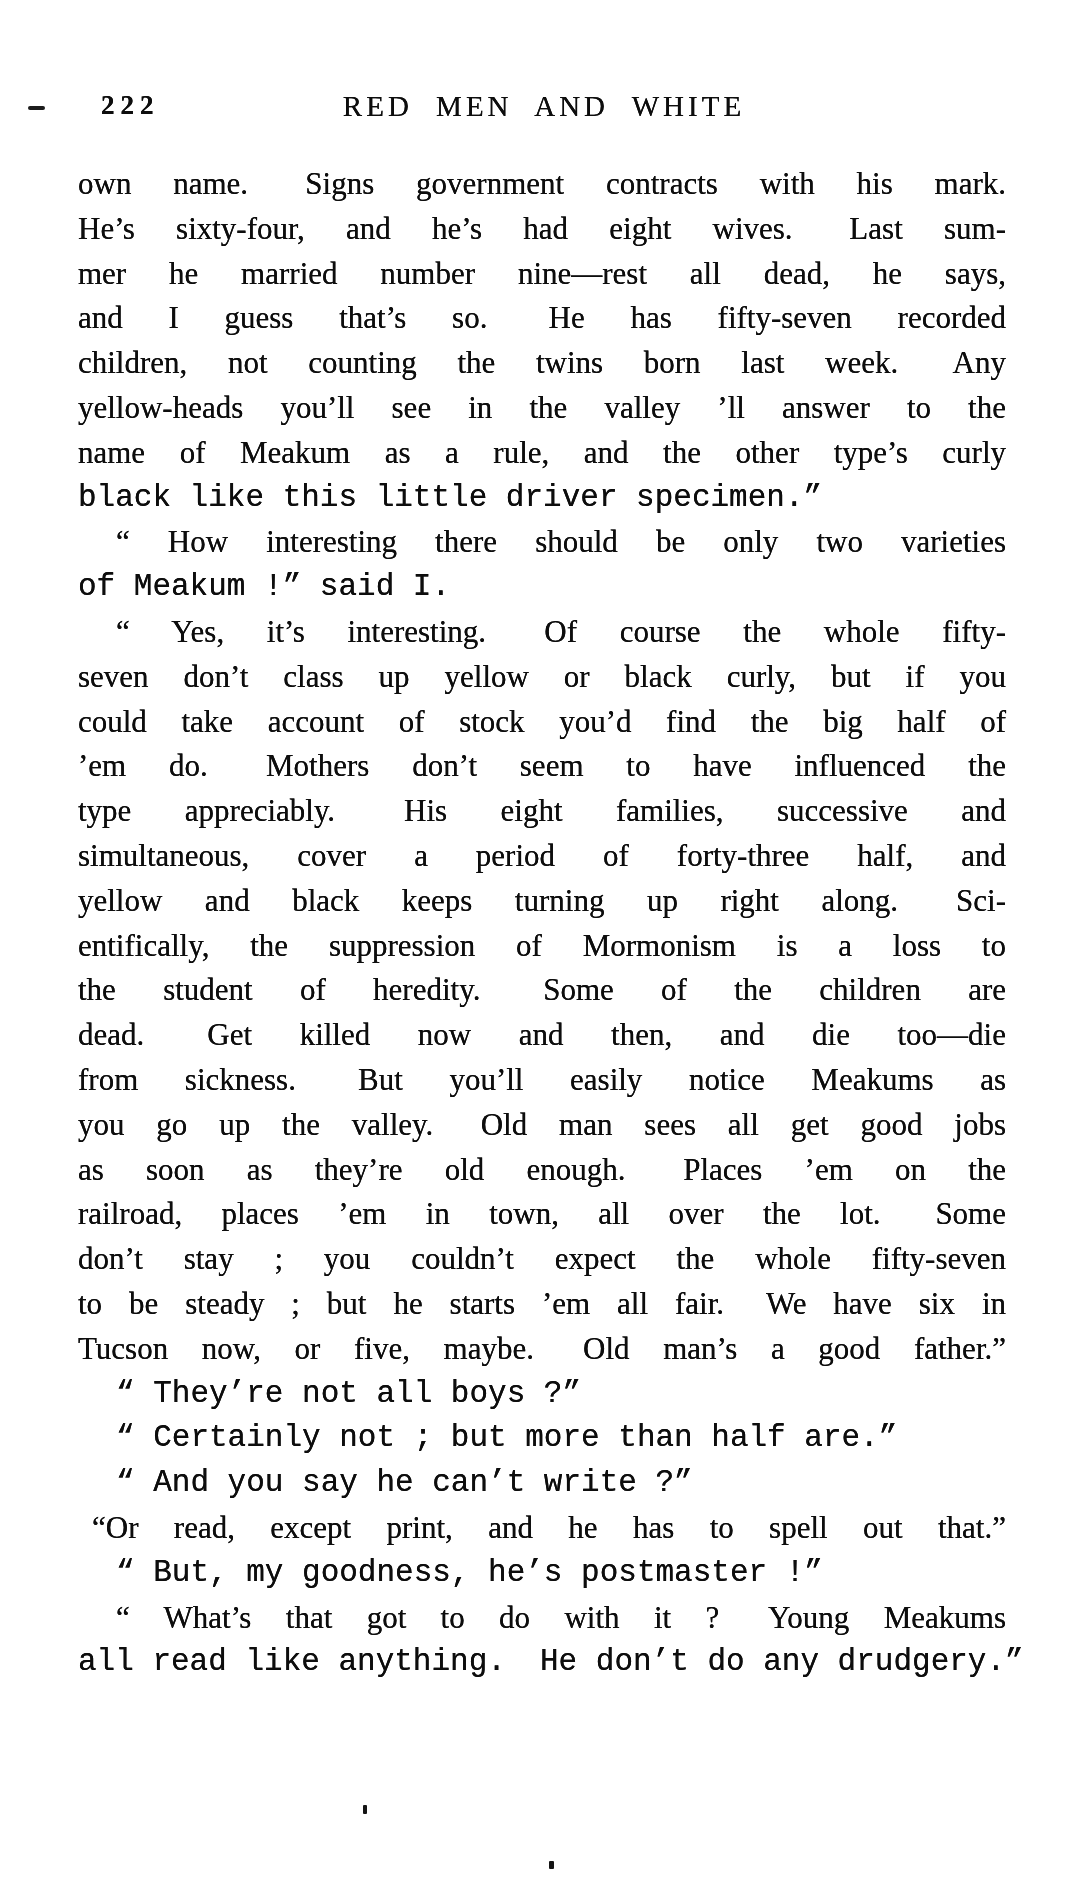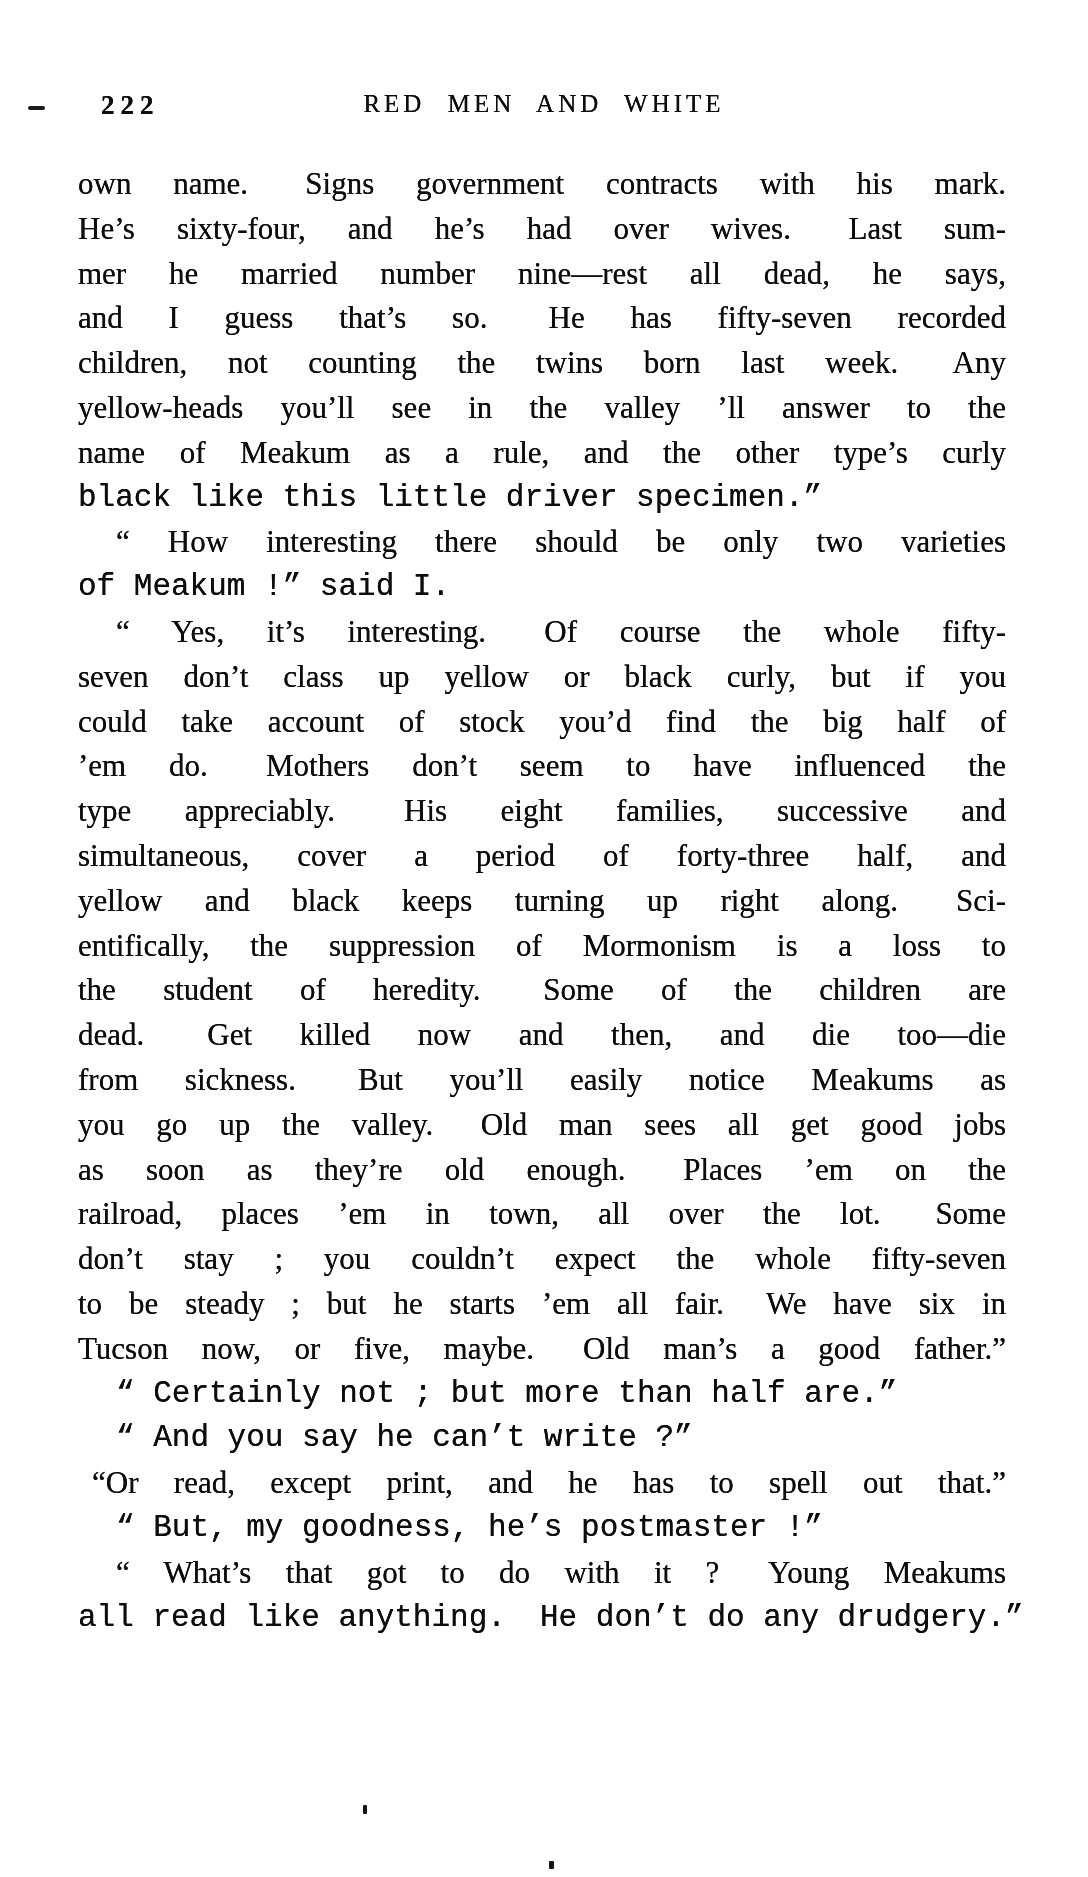--- a/index.html
+++ b/index.html
@@ -31,21 +31,21 @@
     letter-spacing: 6px;
     text-shadow: 0 0 0.6px currentColor;
     margin-left: 25px;
   }
   .running-title {
     position: absolute;
     left: 0;
     top: 90px;
     width: 1088px;
     text-align: center;
-    font-size: 25px;
+    font-size: 29px;
     letter-spacing: 4px;
     word-spacing: 12px;
     text-shadow: 0 0 0.6px currentColor;
   }
   
   #text-block {
     position: absolute;
     left: 78px;
     top: 162px;
     width: 928px;
@@ -77,21 +77,21 @@
 </style>
 </head>
 <body>
 
 <div class="margin-mark"></div>
 <div class="page-number">222</div>
 <div class="running-title">RED MEN AND WHITE</div>
 
 <div id="text-block">
     <div class="line justify">own name.  Signs government contracts with his mark.</div>
-    <div class="line justify">He’s sixty-four, and he’s had over wives.  Last sum-</div>
+    <div class="line justify">He’s sixty-four, and he’s had eight wives.  Last sum-</div>
     <div class="line justify">mer he married number nine—rest all dead, he says,</div>
     <div class="line justify">and I guess that’s so.  He has fifty-seven recorded</div>
     <div class="line justify">children, not counting the twins born last week.  Any</div>
     <div class="line justify">yellow-heads you’ll see in the valley ’ll answer to the</div>
     <div class="line justify">name of Meakum as a rule, and the other type’s curly</div>
     <div class="line left">black like this little driver specimen.”</div>
     <div class="line justify indent">“ How interesting there should be only two varieties</div>
     <div class="line left">of Meakum !” said I.</div>
     <div class="line justify indent">“ Yes, it’s interesting.  Of course the whole fifty-</div>
     <div class="line justify">seven don’t class up yellow or black curly, but if you</div>
@@ -103,20 +103,21 @@
     <div class="line justify">entifically, the suppression of Mormonism is a loss to</div>
     <div class="line justify">the student of heredity.  Some of the children are</div>
     <div class="line justify">dead.  Get killed now and then, and die too—die</div>
     <div class="line justify">from sickness.  But you’ll easily notice Meakums as</div>
     <div class="line justify">you go up the valley.  Old man sees all get good jobs</div>
     <div class="line justify">as soon as they’re old enough.  Places ’em on the</div>
     <div class="line justify">railroad, places ’em in town, all over the lot.  Some</div>
     <div class="line justify">don’t stay ; you couldn’t expect the whole fifty-seven</div>
     <div class="line justify">to be steady ; but he starts ’em all fair.  We have six in</div>
     <div class="line justify">Tucson now, or five, maybe.  Old man’s a good father.”</div>
+    <div class="line left indent">“ They’re not all boys ?”</div>
     <div class="line left indent">“ Certainly not ; but more than half are.”</div>
     <div class="line left indent">“ And you say he can’t write ?”</div>
     <div class="line justify indent-sm">“Or read, except print, and he has to spell out that.”</div>
     <div class="line left indent">“ But, my goodness, he’s postmaster !”</div>
     <div class="line justify indent">“ What’s that got to do with it ?  Young Meakums</div>
     <div class="line left">all read like anything.  He don’t do any drudgery.”</div>
   </div>
 
 <div class="speck" style="left: 363px; top: 1805px; width: 4px; height: 9px;"></div>
 <div class="speck" style="left: 549px; top: 1861px; width: 5px; height: 8px;"></div>

